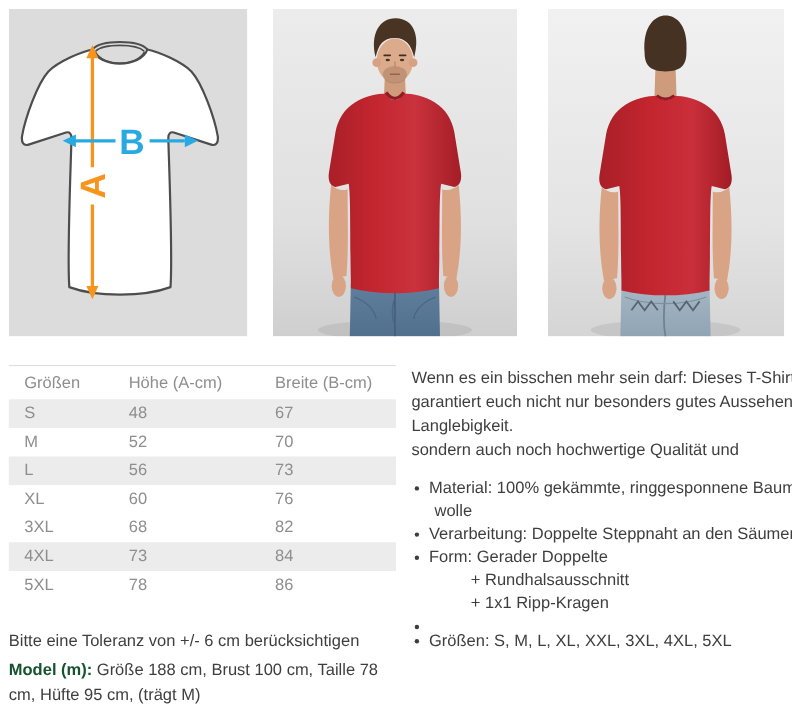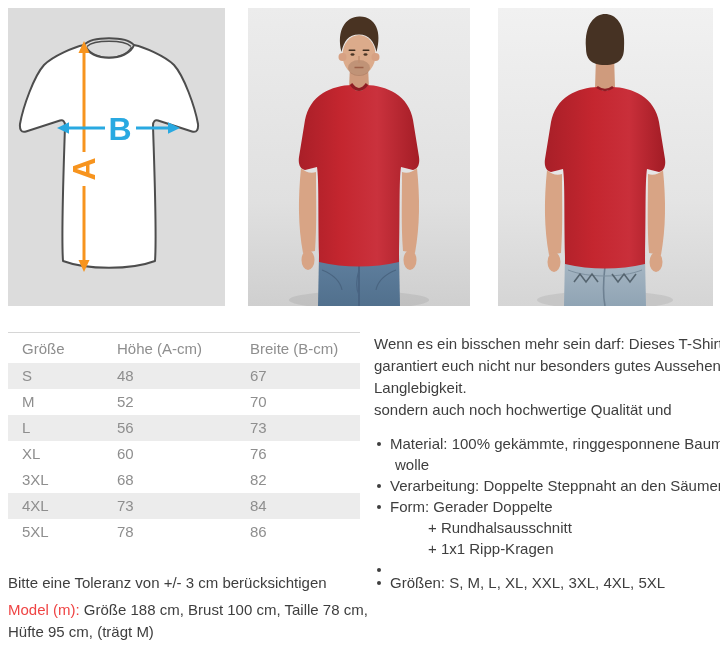--- a/index.html
+++ b/index.html
@@ -14,21 +14,21 @@
   
   .size-table{position:absolute;left:8px;top:332px;width:352px;
               border-top:1px solid #d6d6d6;color:#8e8e8e;font-size:15px}
   .trow{display:grid;grid-template-columns:109px 133px 110px;height:26px;line-height:26px}
   .trow.head{height:30px;line-height:32px;background:#fff}
   .trow>div:first-child{padding-left:14px}
   .trow.shade{background:#ececec}
 
   .note{position:absolute;left:8px;top:574px;font-size:15px;color:#3e3e3e}
   .model{position:absolute;left:8px;top:599px;width:362px;font-size:15px;line-height:22px;color:#3e3e3e}
-  .model .mb{font-weight:normal;color:#ef4444}
+  .model .mb{font-weight:bold;color:#14532d}
 
   
   .desc{position:absolute;left:374px;top:333px;width:346px;font-size:15px;color:#3e3e3e}
   .par div{line-height:22px;white-space:nowrap}
   .bullets{margin-top:12px}
   .bullet{display:flex;line-height:21px}
   .dot{flex:0 0 auto;width:4px;height:4px;border-radius:50%;background:#3e3e3e;margin:9px 9px 0 3px}
   .btxt div{white-space:nowrap}
   .btxt .sub{padding-left:38px}
   .btxt .cont{padding-left:5px}
@@ -170,21 +170,21 @@
       <path d="M49,162 C46,192 46,220 51,247 L63,245 C65,218 64,192 64,166 C59,168 53,166 49,162 Z"></path>
       <path d="M165,162 C168,192 168,220 163,247 L151,245 C149,218 150,192 150,166 C155,168 161,166 165,162 Z"></path>
       <ellipse cx="56" cy="254" rx="6.5" ry="10"></ellipse>
       <ellipse cx="158" cy="254" rx="6.5" ry="10"></ellipse>
     </g>
   </svg>
 </div>
 
 <div class="size-table">
   <div class="trow head">
-    <div>Größe</div>
+    <div>Größen</div>
     <div>Höhe (A-cm)</div>
     <div>Breite (B-cm)</div>
   </div>
   <div class="trow shade">
     <div>S</div>
     <div>48</div>
     <div>67</div>
   </div>
   <div class="trow">
     <div>M</div>
@@ -211,21 +211,21 @@
     <div>73</div>
     <div>84</div>
   </div>
   <div class="trow">
     <div>5XL</div>
     <div>78</div>
     <div>86</div>
   </div>
 </div>
 
-<div class="note">Bitte eine Toleranz von +/- 3 cm berücksichtigen</div>
+<div class="note">Bitte eine Toleranz von +/- 6 cm berücksichtigen</div>
 
 <div class="model"><span class="mb">Model (m):</span><span> Größe 188 cm, Brust 100 cm, Taille 78 cm, Hüfte 95 cm, (trägt M)</span></div>
 
 <div class="desc">
   <div class="par">
     <div>Wenn es ein bisschen mehr sein darf: Dieses T-Shirt</div>
     <div>garantiert euch nicht nur besonders gutes Aussehen,</div>
     <div>Langlebigkeit.</div>
     <div>sondern auch noch hochwertige Qualität und</div>
   </div>

